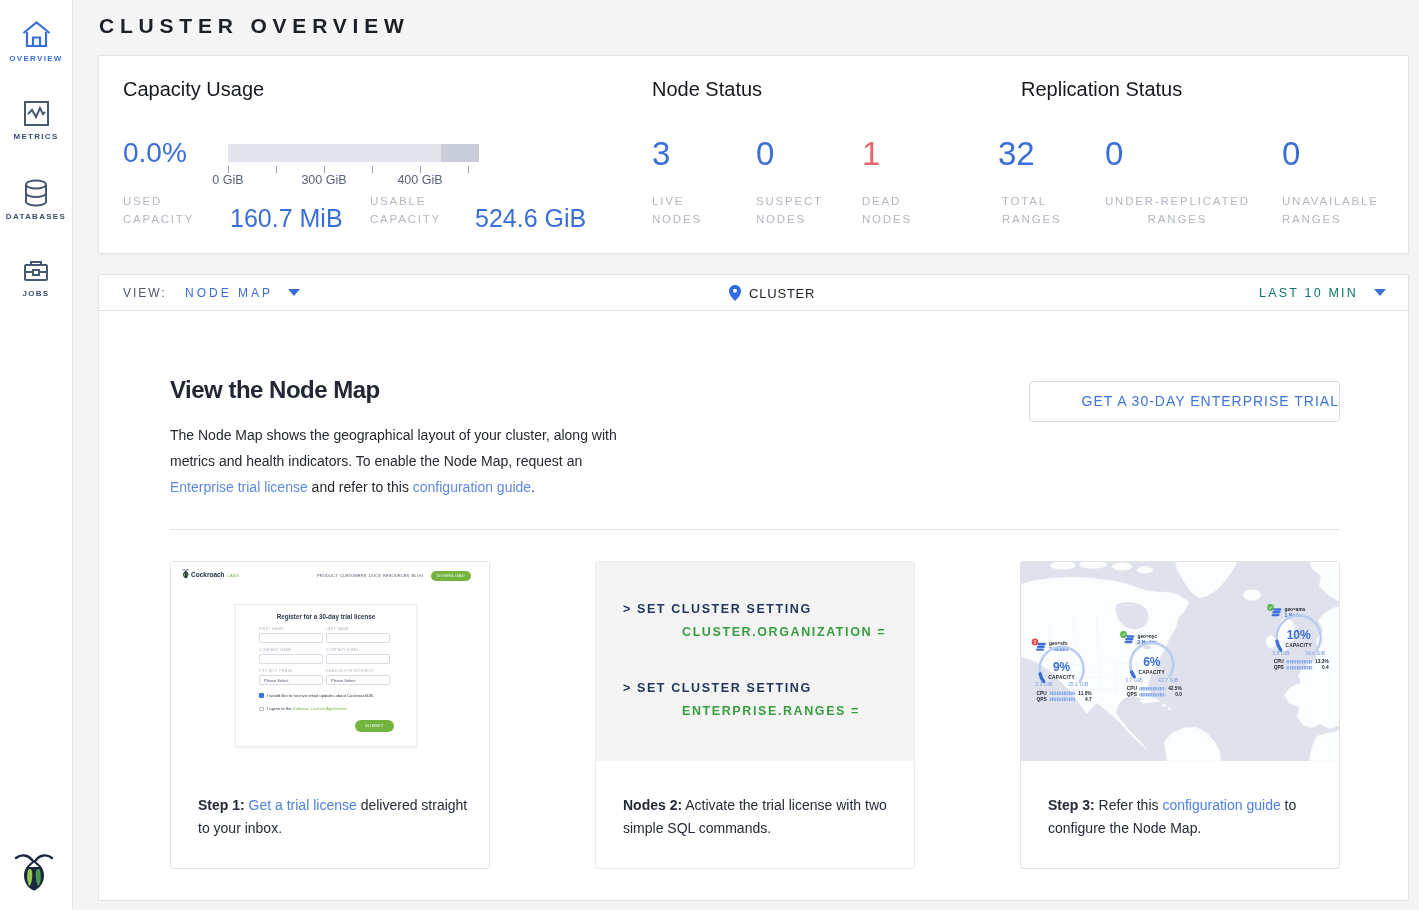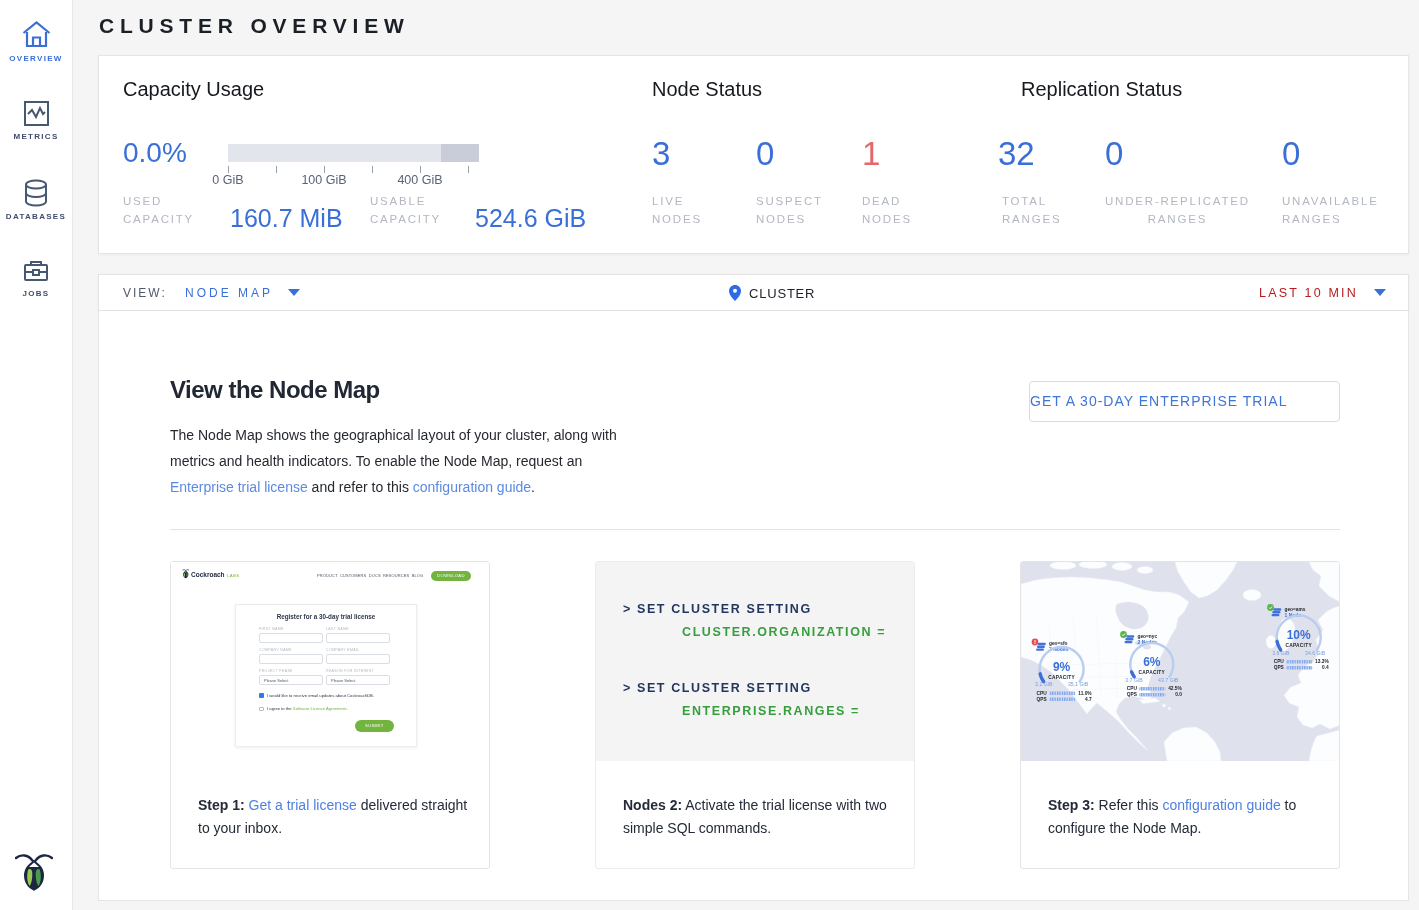--- a/index.html
+++ b/index.html
@@ -30,29 +30,29 @@
 .tick { position:absolute; top:110px; width:1px; height:7px; background:#9aa1ad; }
 .ticklabel { position:absolute; top:117px; font-size:12.5px; color:#59627a; transform:translateX(-50%); }
 
 
 #toolbar { position:absolute; left:98px; top:274px; width:1311px; height:37px; background:#fff; border:1px solid #e3e3e3; box-shadow:0 1px 3px rgba(0,0,0,0.04); }
 #toolbar .viewlab { position:absolute; left:24px; top:11px; font-size:12px; letter-spacing:2px; color:#4f5a6d; }
 #toolbar .nodemap { position:absolute; left:86px; top:11px; font-size:12px; letter-spacing:3px; color:#3a6fd8; }
 .caret { display:inline-block; width:0; height:0; border-left:6px solid transparent; border-right:6px solid transparent; border-top:7px solid #3a6fd8; vertical-align:middle; }
 #toolbar .c1 { position:absolute; left:189px; top:14px; }
 #toolbar .cluster { position:absolute; left:630px; top:10px; font-size:13px; letter-spacing:0.8px; color:#20242c; }
-#toolbar .last10 { position:absolute; left:1160px; top:11px; font-size:12.5px; letter-spacing:2.2px; color:#b91c1c; }
+#toolbar .last10 { position:absolute; left:1160px; top:11px; font-size:12.5px; letter-spacing:2.2px; color:#0f766e; }
 #toolbar .c2 { position:absolute; left:1275px; top:14px; }
 
 
 #content { position:absolute; left:98px; top:311px; width:1311px; height:590px; background:#fff; border:1px solid #e5e5e5; border-top:none; }
 #nm-title { position:absolute; left:71px; top:65px; font-size:24px; letter-spacing:-0.5px; font-weight:bold; color:#212733; }
 #nm-para { position:absolute; left:71px; top:111px; font-size:14px; line-height:26px; color:#25292f; }
 #nm-para a { color:#5c8ae0; text-decoration:none; }
-#trialbtn { position:absolute; left:930px; top:70px; width:311px; height:41px; border:1px solid #d9dbe0; border-radius:4px; background:#fff; text-align:left; line-height:39px; font-size:14px; letter-spacing:1px; color:#3f74d9; }
+#trialbtn { position:absolute; left:930px; top:70px; width:311px; height:41px; border:1px solid #d9dbe0; border-radius:4px; background:#fff; text-align:right; line-height:39px; font-size:14px; letter-spacing:1px; color:#3f74d9; }
 #divider { position:absolute; left:71px; top:218px; width:1170px; height:1px; background:#e4e4e4; }
 
 .card { position:absolute; top:250px; width:320px; height:308px; border:1px solid #e4e4e4; border-radius:3px; background:#fff; }
 .card .imgarea { position:absolute; left:0; top:0; width:318px; height:199px; overflow:hidden; }
 .card .cardtext { position:absolute; left:27px; top:232px; width:295px; font-size:14px; line-height:23px; color:#242b38; }
 .card .cardtext b { font-weight:bold; }
 .card .cardtext a { color:#4f80e2; text-decoration:none; }
 #card1 { left:71px; }
 #card2 { left:496px; border-color:#ececec; }
 #card3 { left:921px; }
@@ -121,21 +121,21 @@
   <div id="capbar">
       <div class="dark"></div>
     </div>
   <div class="tick" style="left:129px;"></div>
   <div class="tick" style="left:177px;"></div>
   <div class="tick" style="left:225px;"></div>
   <div class="tick" style="left:273px;"></div>
   <div class="tick" style="left:321px;"></div>
   <div class="tick" style="left:369px;"></div>
   <div class="ticklabel" style="left:129px;">0 GiB</div>
-  <div class="ticklabel" style="left:225px;">100 GiB</div>
+  <div class="ticklabel" style="left:225px;">300 GiB</div>
   <div class="ticklabel" style="left:321px;">400 GiB</div>
   <div class="statlabel" style="left:24px;">USED<br>CAPACITY</div>
   <div class="capval" style="left:131px;">160.7 MiB</div>
   <div class="statlabel" style="left:271px;">USABLE<br>CAPACITY</div>
   <div class="capval" style="left:376px;">524.6 GiB</div>
 
   <div class="sec-title" style="left:553px;">Node Status</div>
   <div class="bignum" style="left:553px;">3</div>
   <div class="bignum" style="left:657px;">0</div>
   <div class="bignum red" style="left:763px;">1</div>

